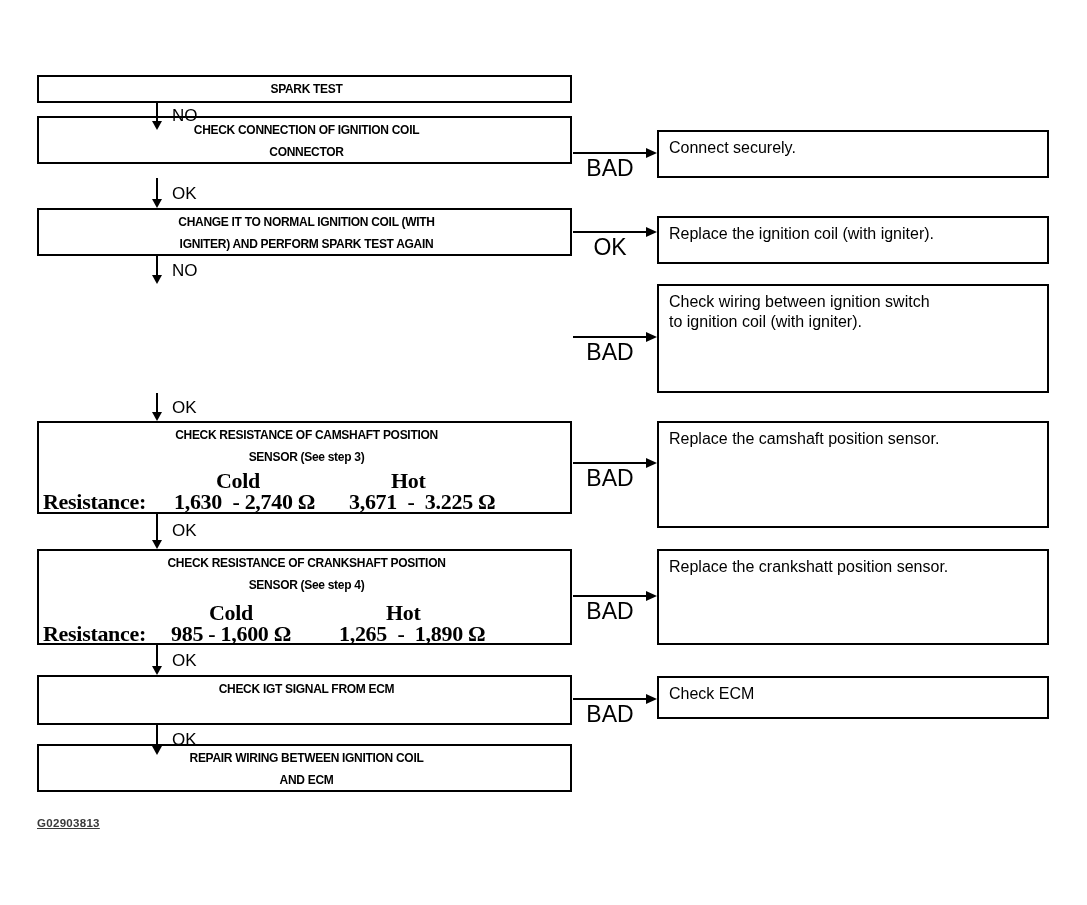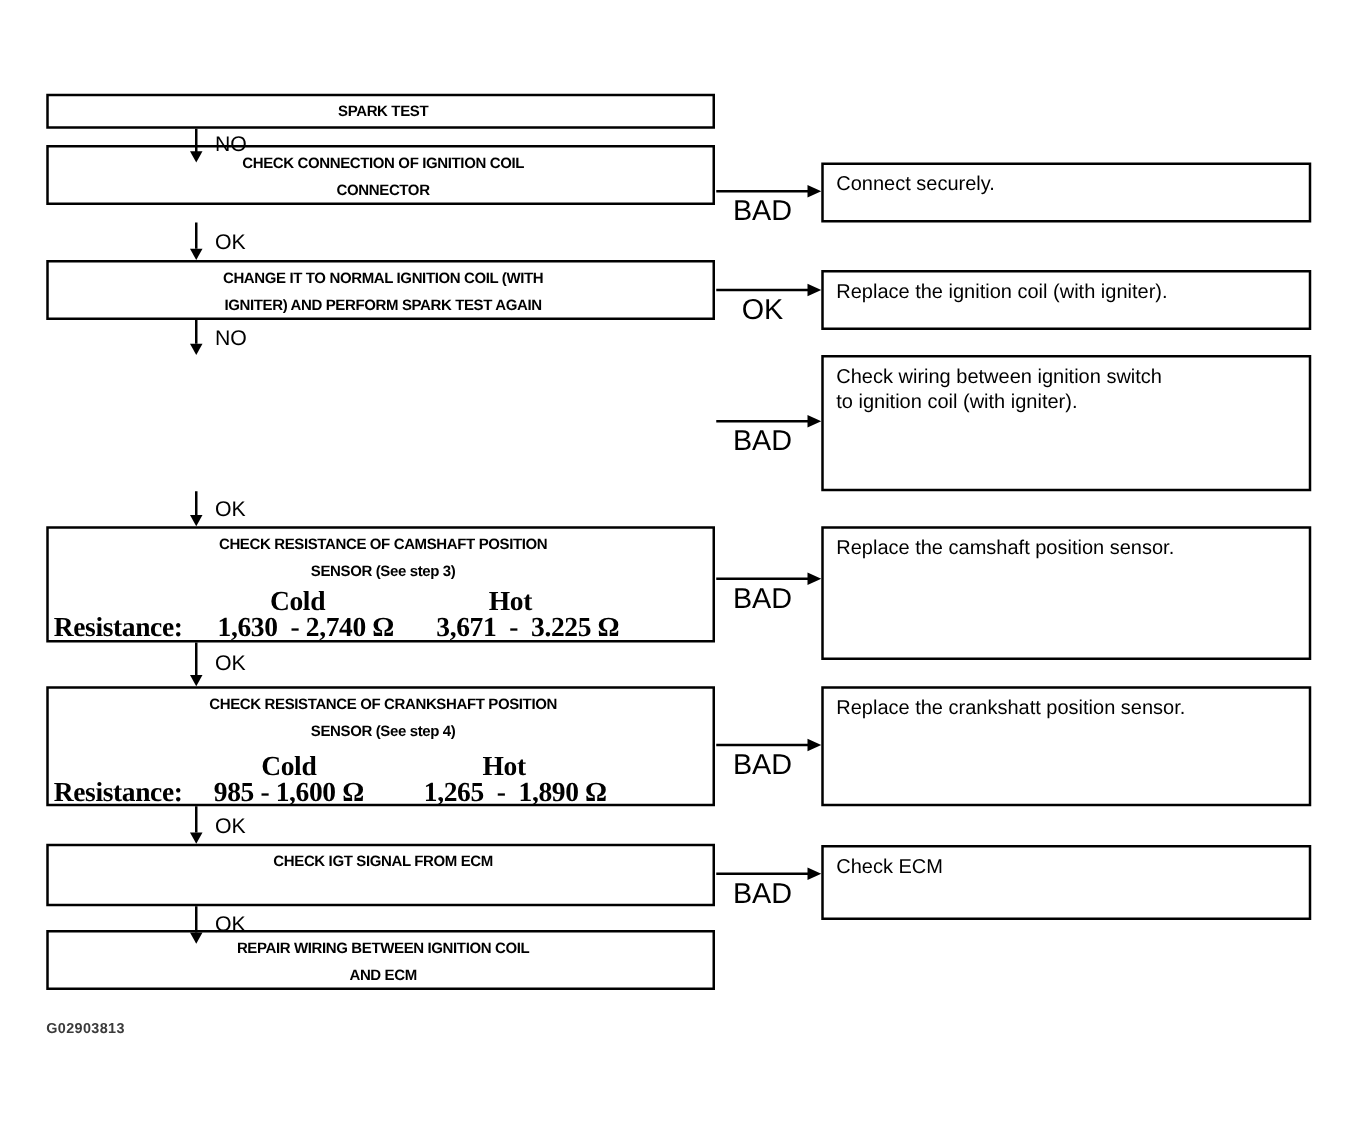--- a/index.html
+++ b/index.html
@@ -99,20 +99,21 @@
     line-height: 20px;
   }
   .figure-id {
     position: absolute;
     left: 37px;
     top: 817px;
     font-size: 11.5px;
     font-weight: bold;
     color: #3a3a3a;
     letter-spacing: 0.3px;
+    text-decoration: underline;
   }
 </style>
 </head>
 <body>
 
 <div class="canvas">
 
   <div class="box lbox" style="top:75px;height:28px">
     <div class="ltitle">SPARK TEST</div>
   </div>
@@ -156,21 +157,21 @@
     <div class="ltitle">REPAIR WIRING BETWEEN IGNITION COIL
 AND ECM</div>
   </div>
 
   <div class="box rbox" style="top:130px;height:48px">Connect securely.</div>
   <div class="box rbox" style="top:216px;height:48px">Replace the ignition coil (with igniter).</div>
   <div class="box rbox" style="top:284px;height:109px">Check wiring between ignition switch
 to ignition coil (with igniter).</div>
   <div class="box rbox" style="top:421px;height:107px">Replace the camshaft position sensor.</div>
   <div class="box rbox" style="top:549px;height:96px">Replace the crankshatt position sensor.</div>
-  <div class="box rbox" style="top:676px;height:60px">Check ECM</div>
+  <div class="box rbox" style="top:676px;height:43px">Check ECM</div>
 
   <div class="vline" style="top:103px;height:19px"></div>
   <div class="varrow" style="top:121px"></div>
   <span class="gap-label" style="top:106px">NO</span>
 
   <div class="vline" style="top:178px;height:21px"></div>
   <div class="varrow" style="top:199px"></div>
   <span class="gap-label" style="top:184px">OK</span>
 
   <div class="vline" style="top:256px;height:19px"></div>

